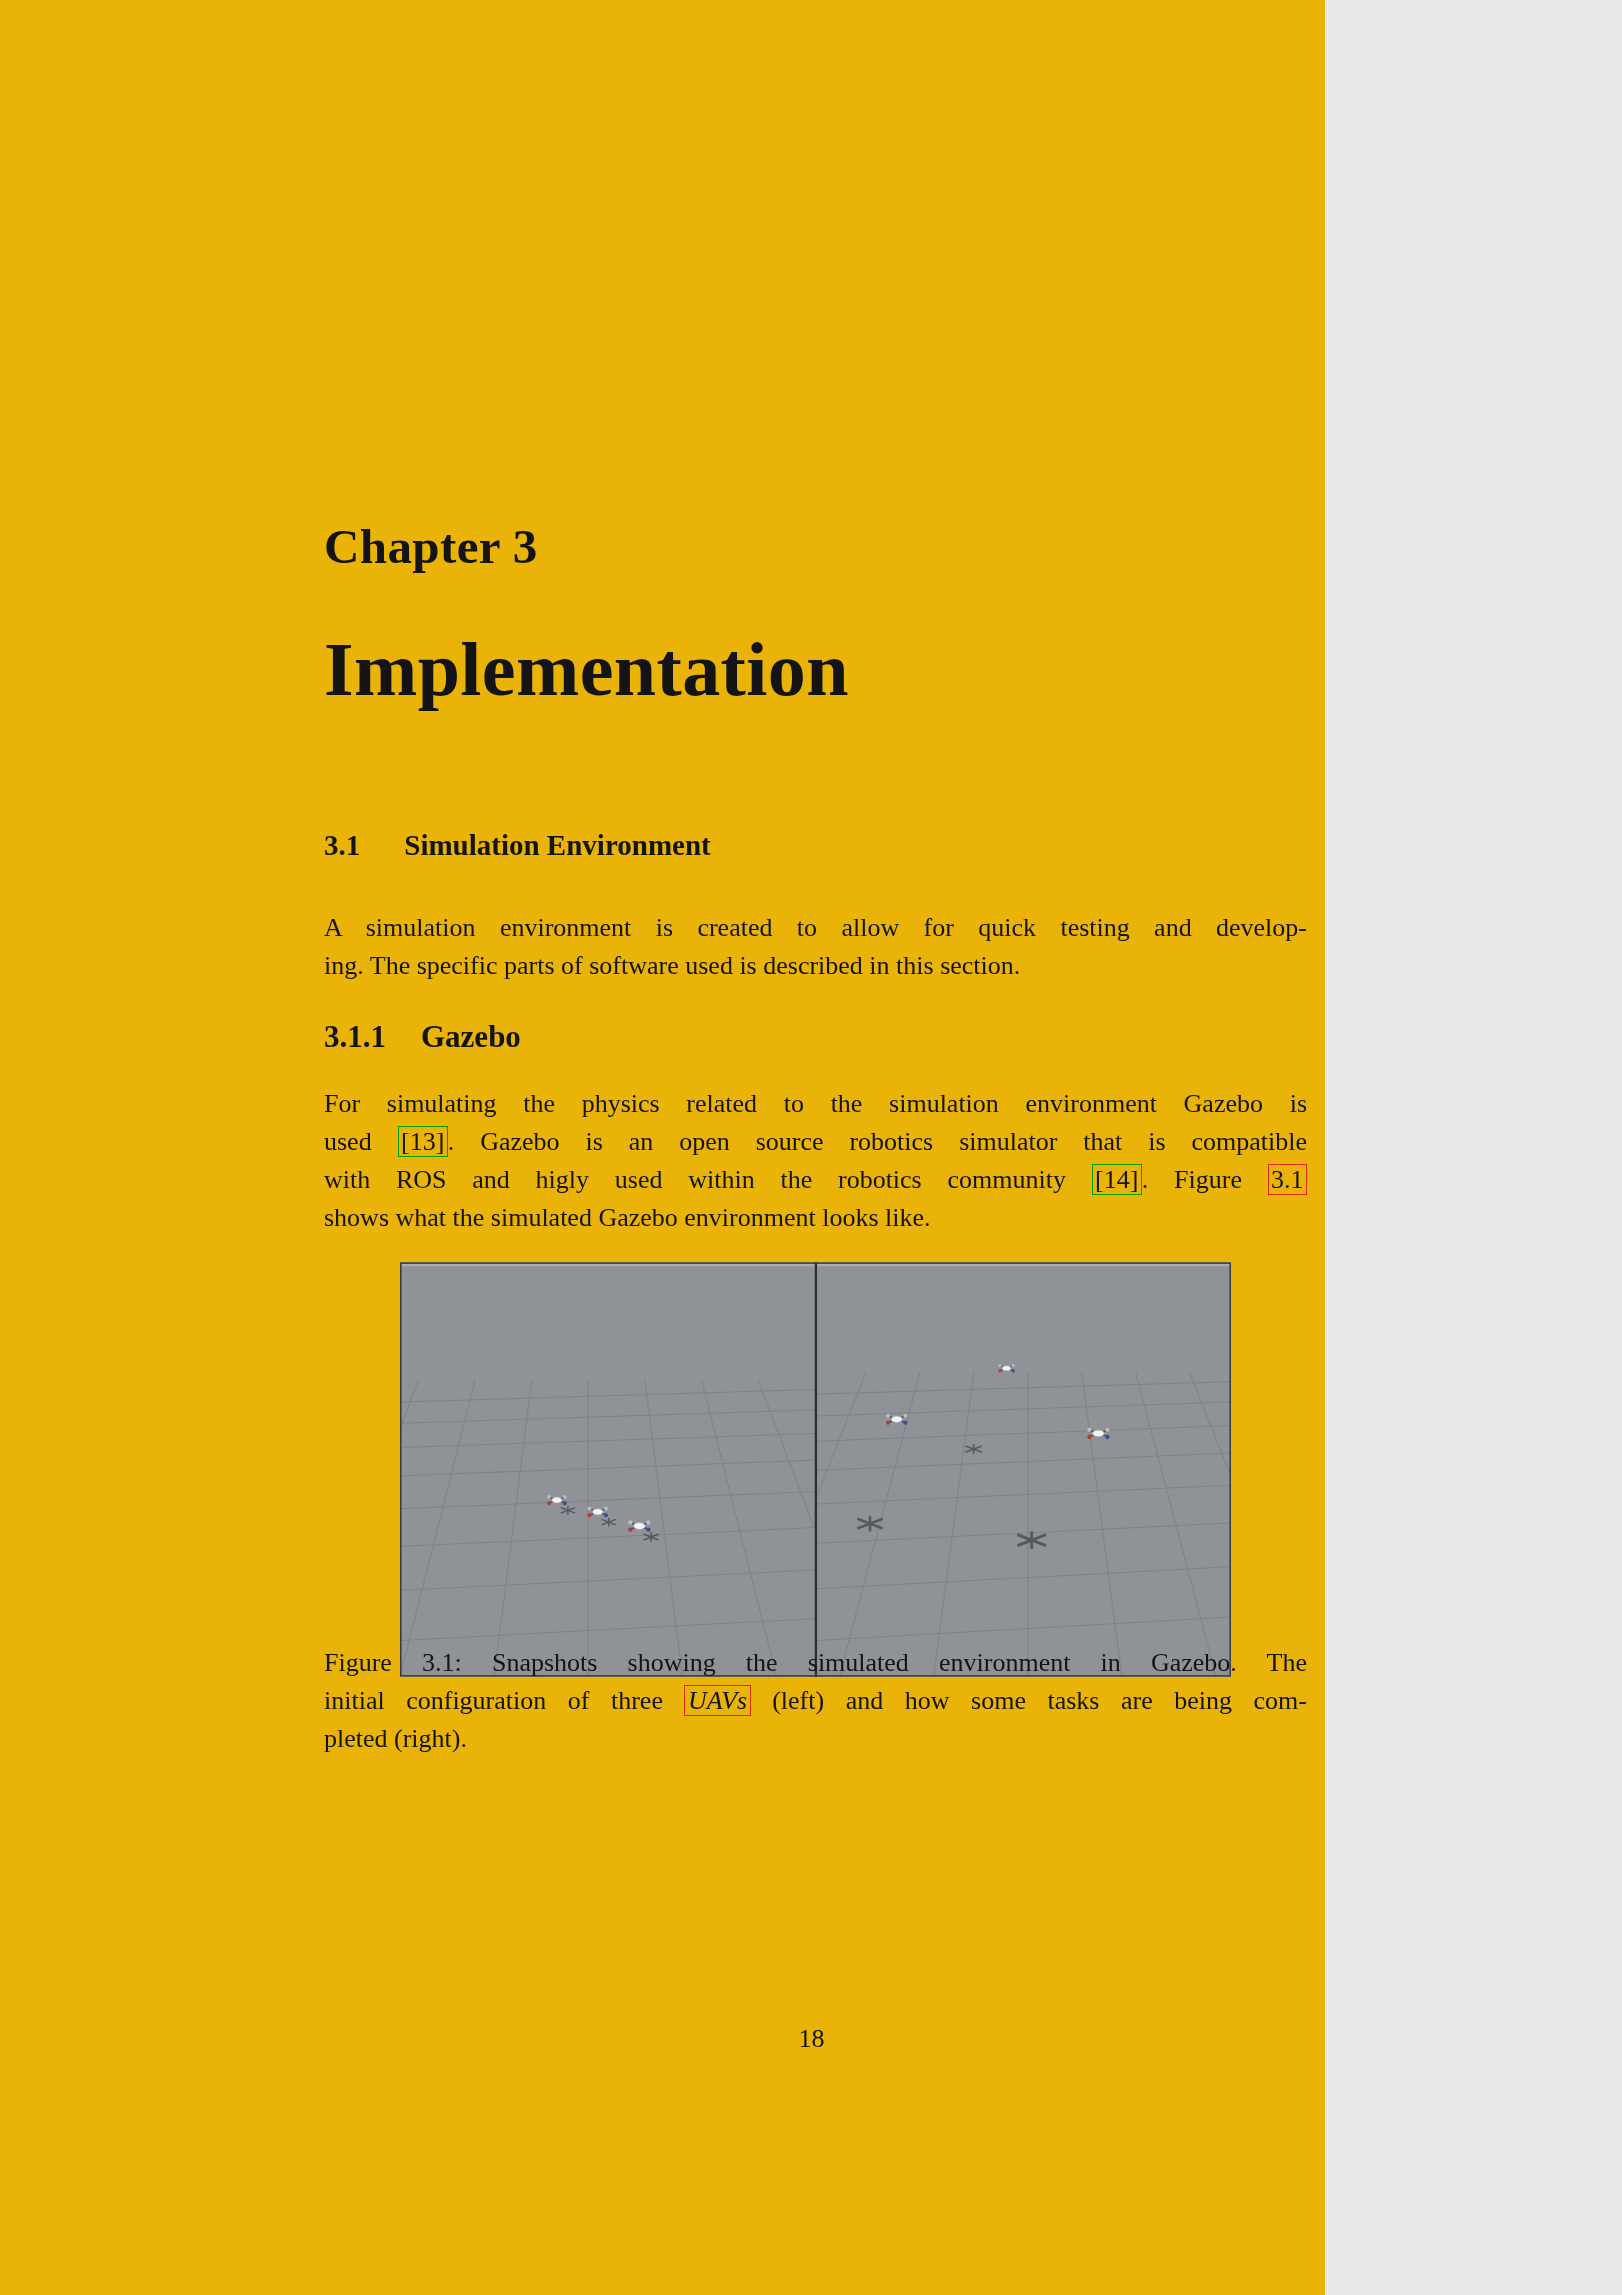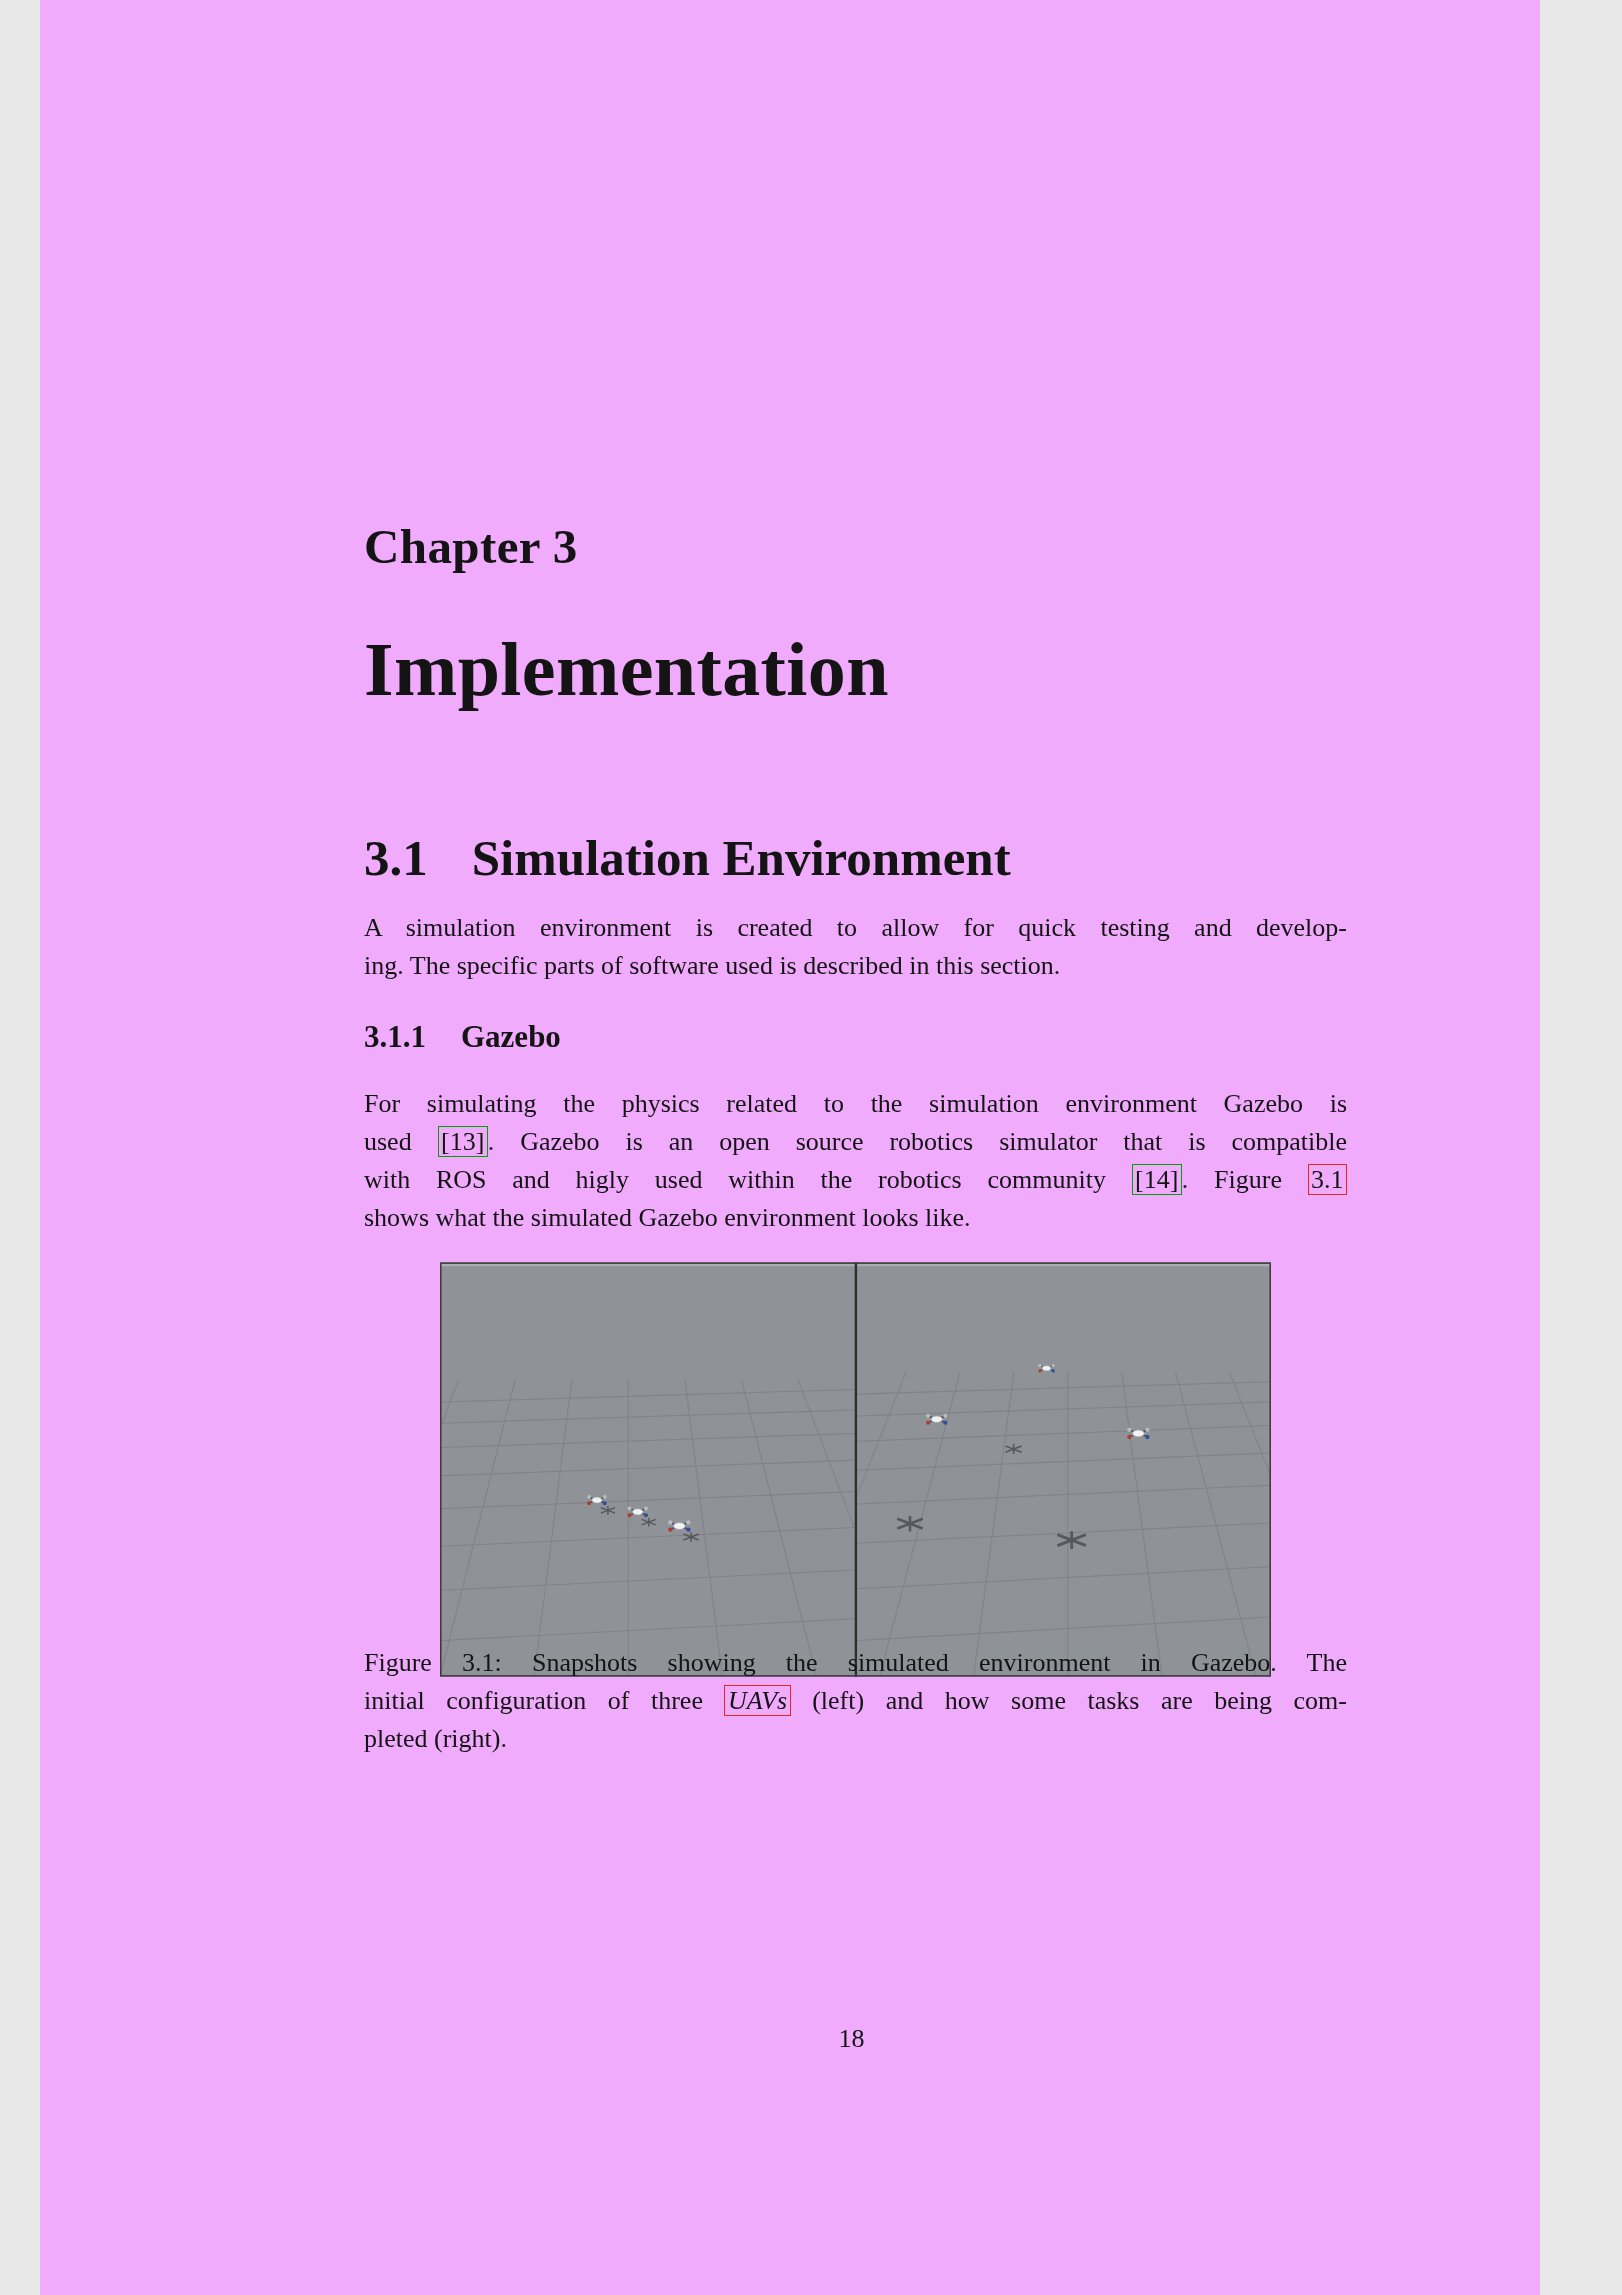--- a/index.html
+++ b/index.html
@@ -1,35 +1,34 @@
 <!DOCTYPE html>
 <html style="font-size:12.6px"><head>
 <meta charset="utf-8">
 <style>
   html,body { margin:0; padding:0; background:#e8e8e8; }
   .page {
     position:relative;
-    width:1500px; height:2295px;
-    background:#f0abfc;
+    width:1325px; height:2295px;
+    background:#eab308;
     font-family:"Liberation Serif", serif;
     color:#141414;
     overflow:hidden;
-    margin-left:40px;
   }
   .chapter-label {
     position:absolute; top:518px; left:324px;
     font-size:49px; font-weight:bold; letter-spacing:0.4px;
   }
   .chapter-title {
     position:absolute; top:626px; left:324px; margin:0;
     font-size:76px; font-weight:bold; letter-spacing:0.4px;
   }
   .section-heading {
     position:absolute; top:829px; left:324px; margin:0;
-    font-size:51px; font-weight:bold;
+    font-size:29px; font-weight:bold;
   }
   .section-heading .num { margin-right:44px; }
   .subsection-heading {
     position:absolute; top:1019px; left:324px; margin:0;
     font-size:31px; font-weight:bold;
   }
   .subsection-heading .num { margin-right:35px; }
   .body-par {
     position:absolute; left:324px; width:983px;
     font-size:26px; line-height:38px;

